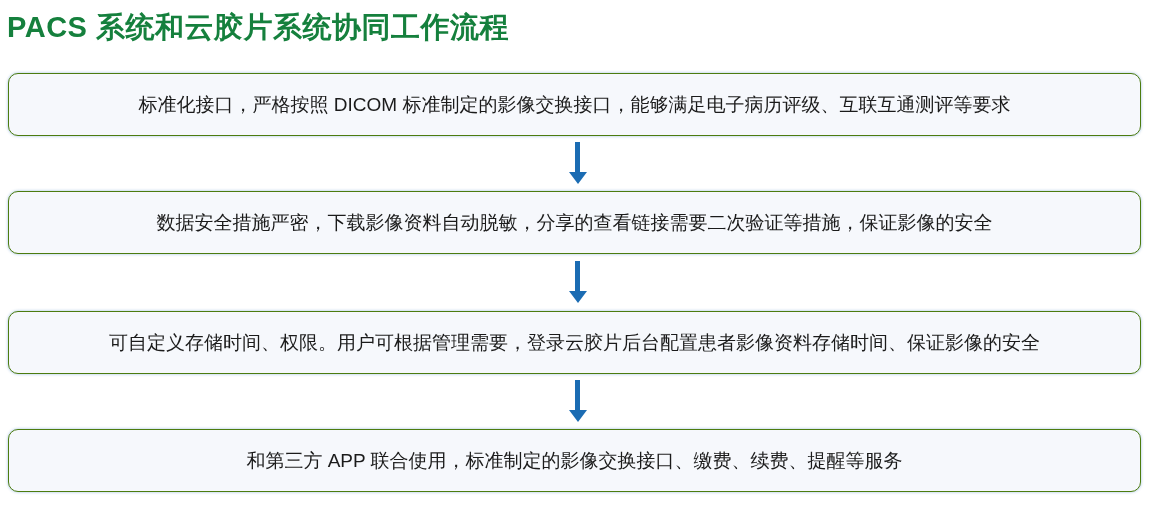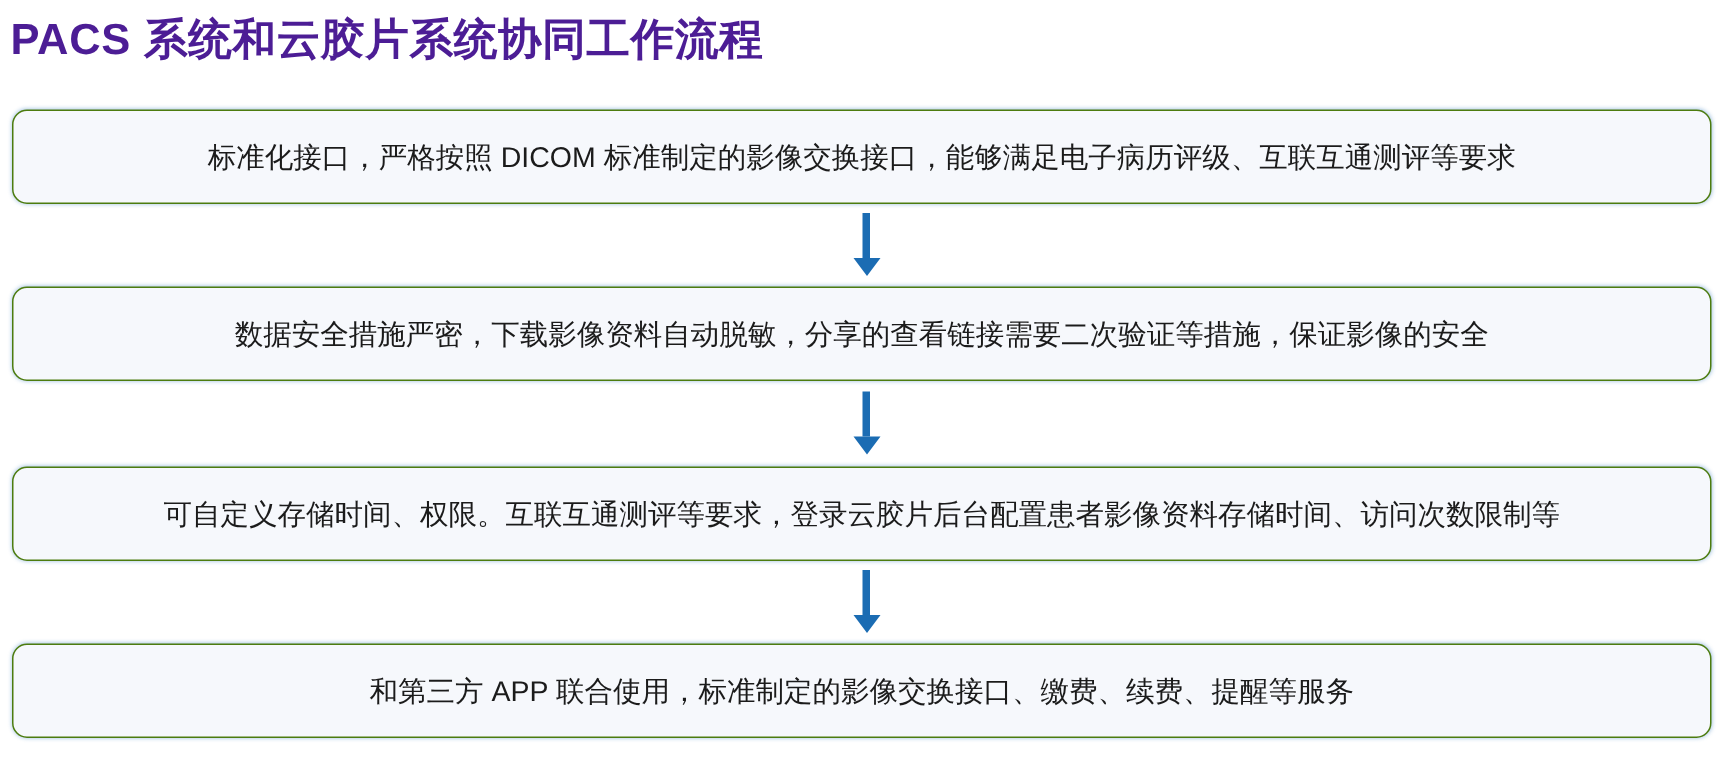--- a/index.html
+++ b/index.html
@@ -15,21 +15,21 @@
     background: #ffffff;
     overflow: hidden;
   }
   .page-title {
     position: absolute;
     left: 7px;
     top: 8px;
     font-size: 29px;
     line-height: 38px;
     font-weight: bold;
-    color: #4c1d95;
+    color: #15803d;
     letter-spacing: 0.5px;
     white-space: nowrap;
   }
   .flow-box {
     position: absolute;
     left: 8px;
     width: 1133px;
     height: 63px;
     box-sizing: border-box;
     background: #f6f8fc;
@@ -92,21 +92,21 @@
   <div class="flow-box box-2">
     <span>数据安全措施严密，下载影像资料自动脱敏，分享的查看链接需要二次验证等措施，保证影像的安全</span>
   </div>
 
   <div class="down-arrow arrow-2">
     <div class="stem"></div>
     <div class="head"></div>
   </div>
 
   <div class="flow-box box-3">
-    <span>可自定义存储时间、权限。互联互通测评等要求，登录云胶片后台配置患者影像资料存储时间、访问次数限制等</span>
+    <span>可自定义存储时间、权限。用户可根据管理需要，登录云胶片后台配置患者影像资料存储时间、保证影像的安全</span>
   </div>
 
   <div class="down-arrow arrow-3">
     <div class="stem"></div>
     <div class="head"></div>
   </div>
 
   <div class="flow-box box-4">
     <span>和第三方 APP 联合使用，标准制定的影像交换接口、缴费、续费、提醒等服务</span>
   </div>

